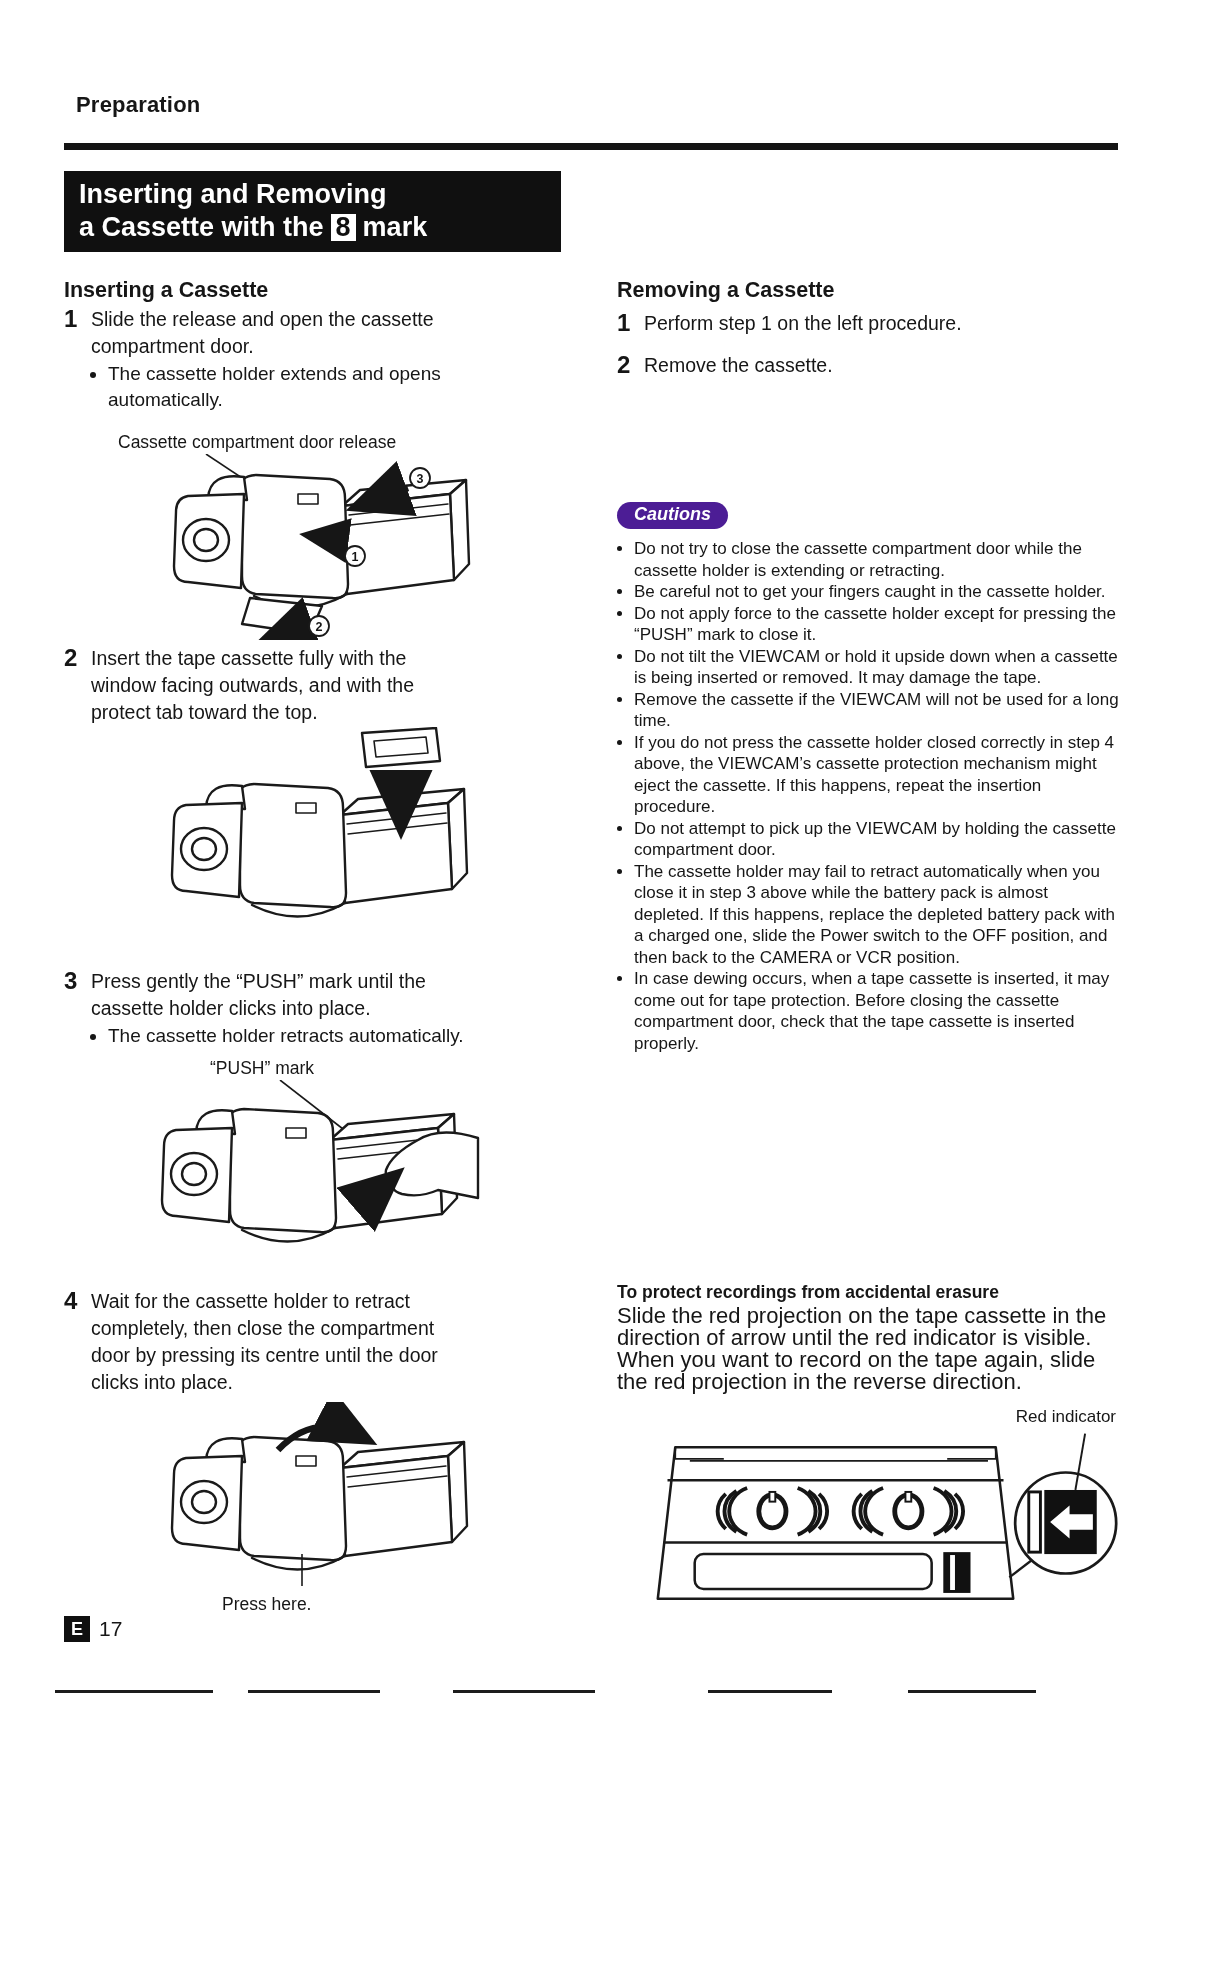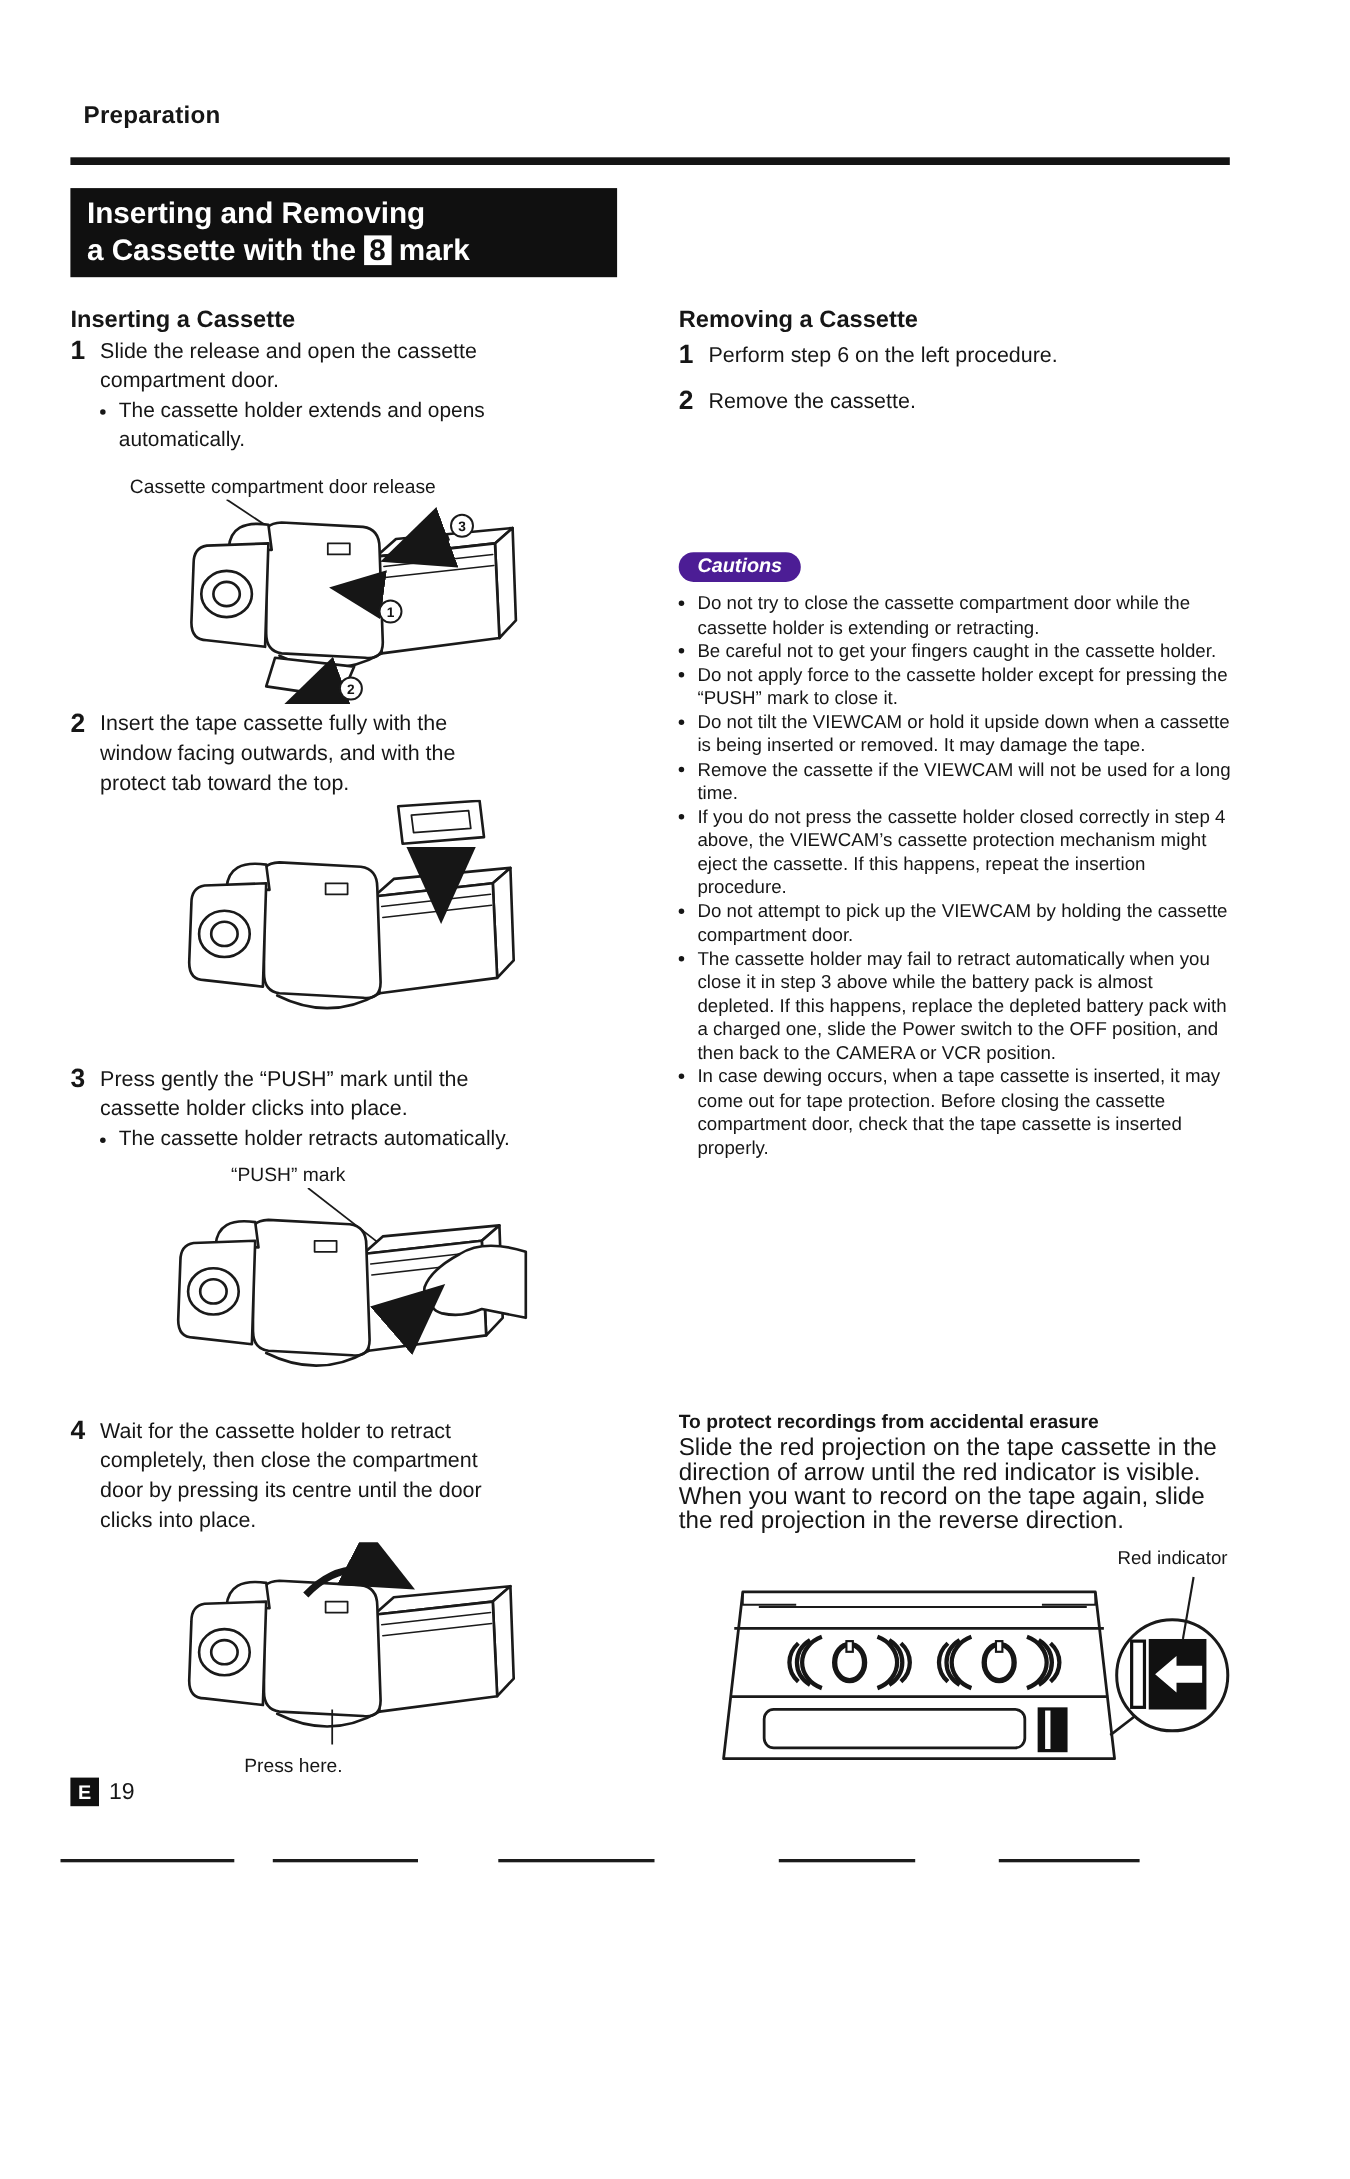--- a/index.html
+++ b/index.html
@@ -177,21 +177,21 @@
       </svg>
       <figcaption class="cap" style="margin:2px 0 0 72px">Press here.</figcaption>
     </figure>
   </div>
 
   <div class="col col-right">
     <h2 class="abs" style="left:0;top:6px">Removing a Cassette</h2>
 
     <div class="step abs" style="left:0;top:38px">
       <span class="num">1</span>
-      <div class="txt"><span>Perform step 6 on the left procedure.</span></div>
+      <div class="txt"><span>Perform step 1 on the left procedure.</span></div>
     </div>
     <div class="step abs" style="left:0;top:80px">
       <span class="num">2</span>
       <div class="txt"><span>Remove the cassette.</span></div>
     </div>
 
     <div class="abs" style="left:0;top:230px;width:503px">
       <span class="badge">Cautions</span>
       <ul class="cautions-list">
         <li>Do not try to close the cassette compartment door while the cassette holder is extending or retracting.</li>
@@ -254,21 +254,21 @@
             </g>
             <line x1="482" y1="8" x2="472" y2="66" stroke="#1a1a1a" stroke-width="2"></line>
           </g>
         </svg>
       </figure>
     </div>
   </div>
 
   <div class="pagemark">
     <span class="ebox">E</span>
-    <span class="pno">19</span>
+    <span class="pno">17</span>
   </div>
 
   <div class="dash" style="left:55px;width:158px"></div>
   <div class="dash" style="left:248px;width:132px"></div>
   <div class="dash" style="left:453px;width:142px"></div>
   <div class="dash" style="left:708px;width:124px"></div>
   <div class="dash" style="left:908px;width:128px"></div>
 
 </div>
 

